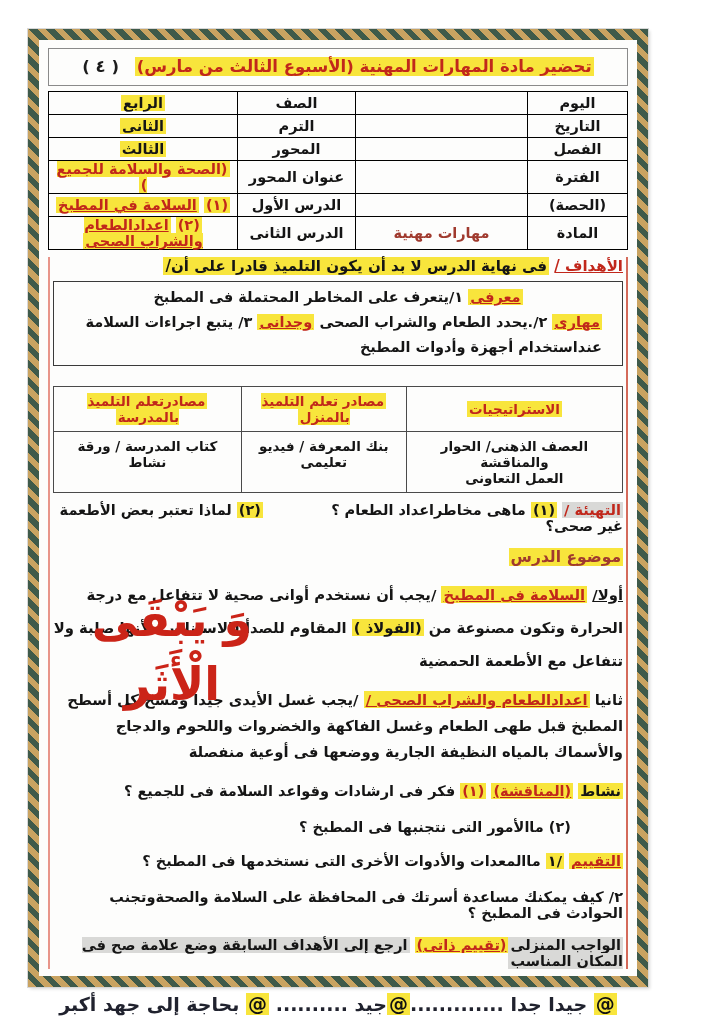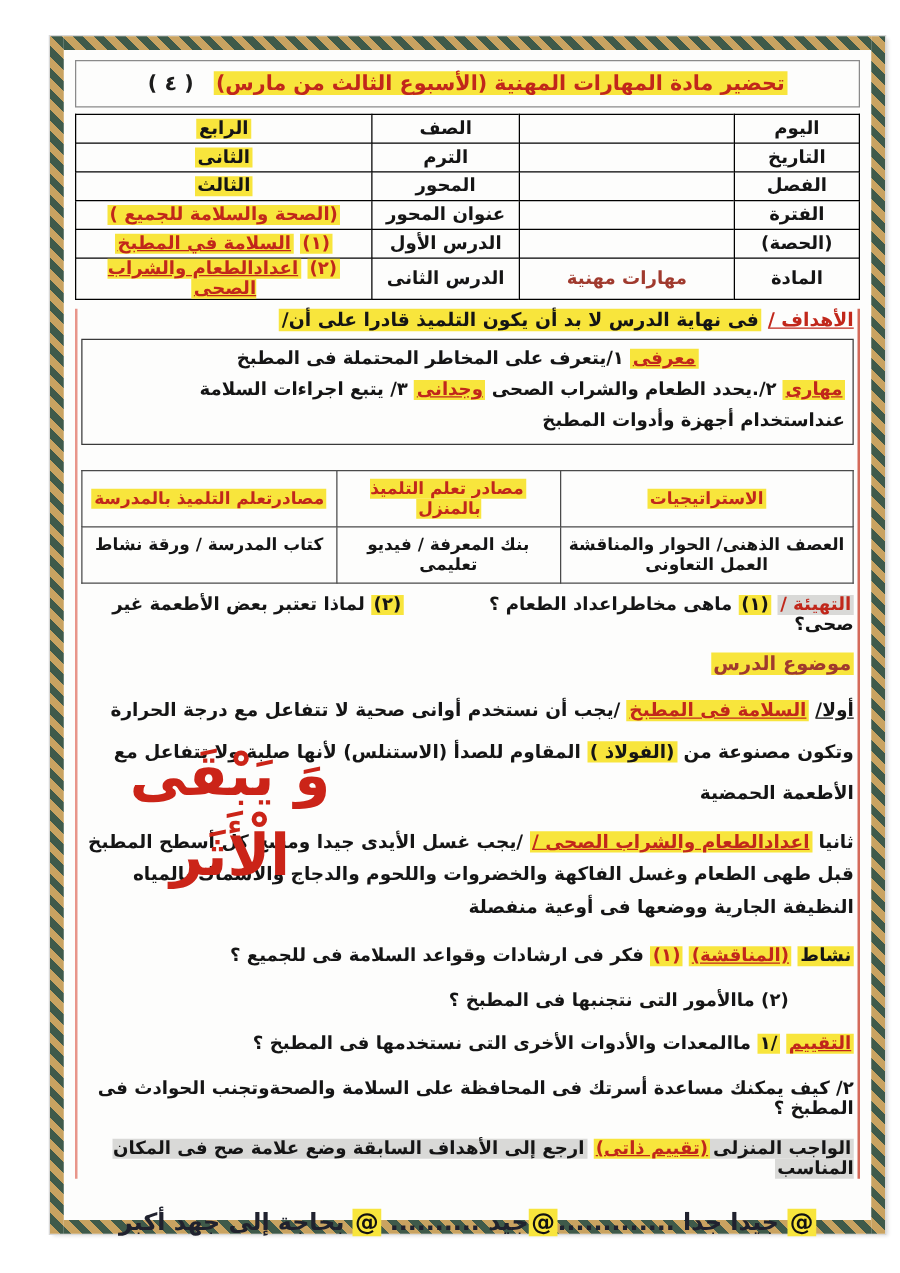--- a/index.html
+++ b/index.html
@@ -5,26 +5,25 @@
   * { margin:0; padding:0; box-sizing:border-box; }
   html,body { background:#ffffff; }
   body {
     width:720px; height:1018px;
     font-family:"DejaVu Sans", sans-serif;
     font-weight:700; color:#151515;
     direction:rtl;
     position:relative; overflow:hidden;
   }
   .frame {
-    position:absolute; top:29px; left:28px; width:668px; height:958px;
+    position:absolute; top:29px; left:28px; width:620px; height:958px;
     border:11px solid #3f5a4a;
     border-image:repeating-linear-gradient(45deg,#c9a361 0 6px,#3f5a4a 6px 12px) 11;
     box-shadow:0 0 0 1px #d8d8d8, 2px 2px 3px rgba(0,0,0,.15);
     background:#fdfdfc;
-    margin-left:12px;
   }
   .inner { position:relative; width:100%; height:100%; padding:6px 9px; font-size:15px; }
 
   .hl-y { background:#f8e53c; padding:0 2px; }
   .hl-g { background:#d9d9d7; padding:0 2px; }
   .red { color:#c1271b; }
   .maroon { color:#a03a2e; }
   .u { text-decoration:underline; }
 
   .title-box {
@@ -44,21 +43,21 @@
   td.lmid { width:118px; }
   td.vleft { width:auto; }
 
   .body-box {
     border-left:2px solid #e8958a; border-right:2px solid #d46a5a;
     padding:0 3px;
   }
 
   .obj-header { margin-top:7px; font-size:15px; }
   .obj-box {
-    border:1px solid #3a3a3a; margin-top:6px; padding:3px 6px 5px;
+    border:1px solid #3a3a3a; margin-top:6px; padding:3px 20px 5px;
     line-height:25px; font-size:14.5px;
   }
   .obj-line1 { text-align:center; }
 
   table.strat {
     width:100%; border-collapse:collapse; margin-top:20px; font-size:13.5px;
   }
   table.strat td { border:1px solid #4a4a4a; text-align:center; padding:6px 3px; }
   .strat-h { height:24px; }
   .strat-b { height:42px; vertical-align:top; padding-top:4px; }

